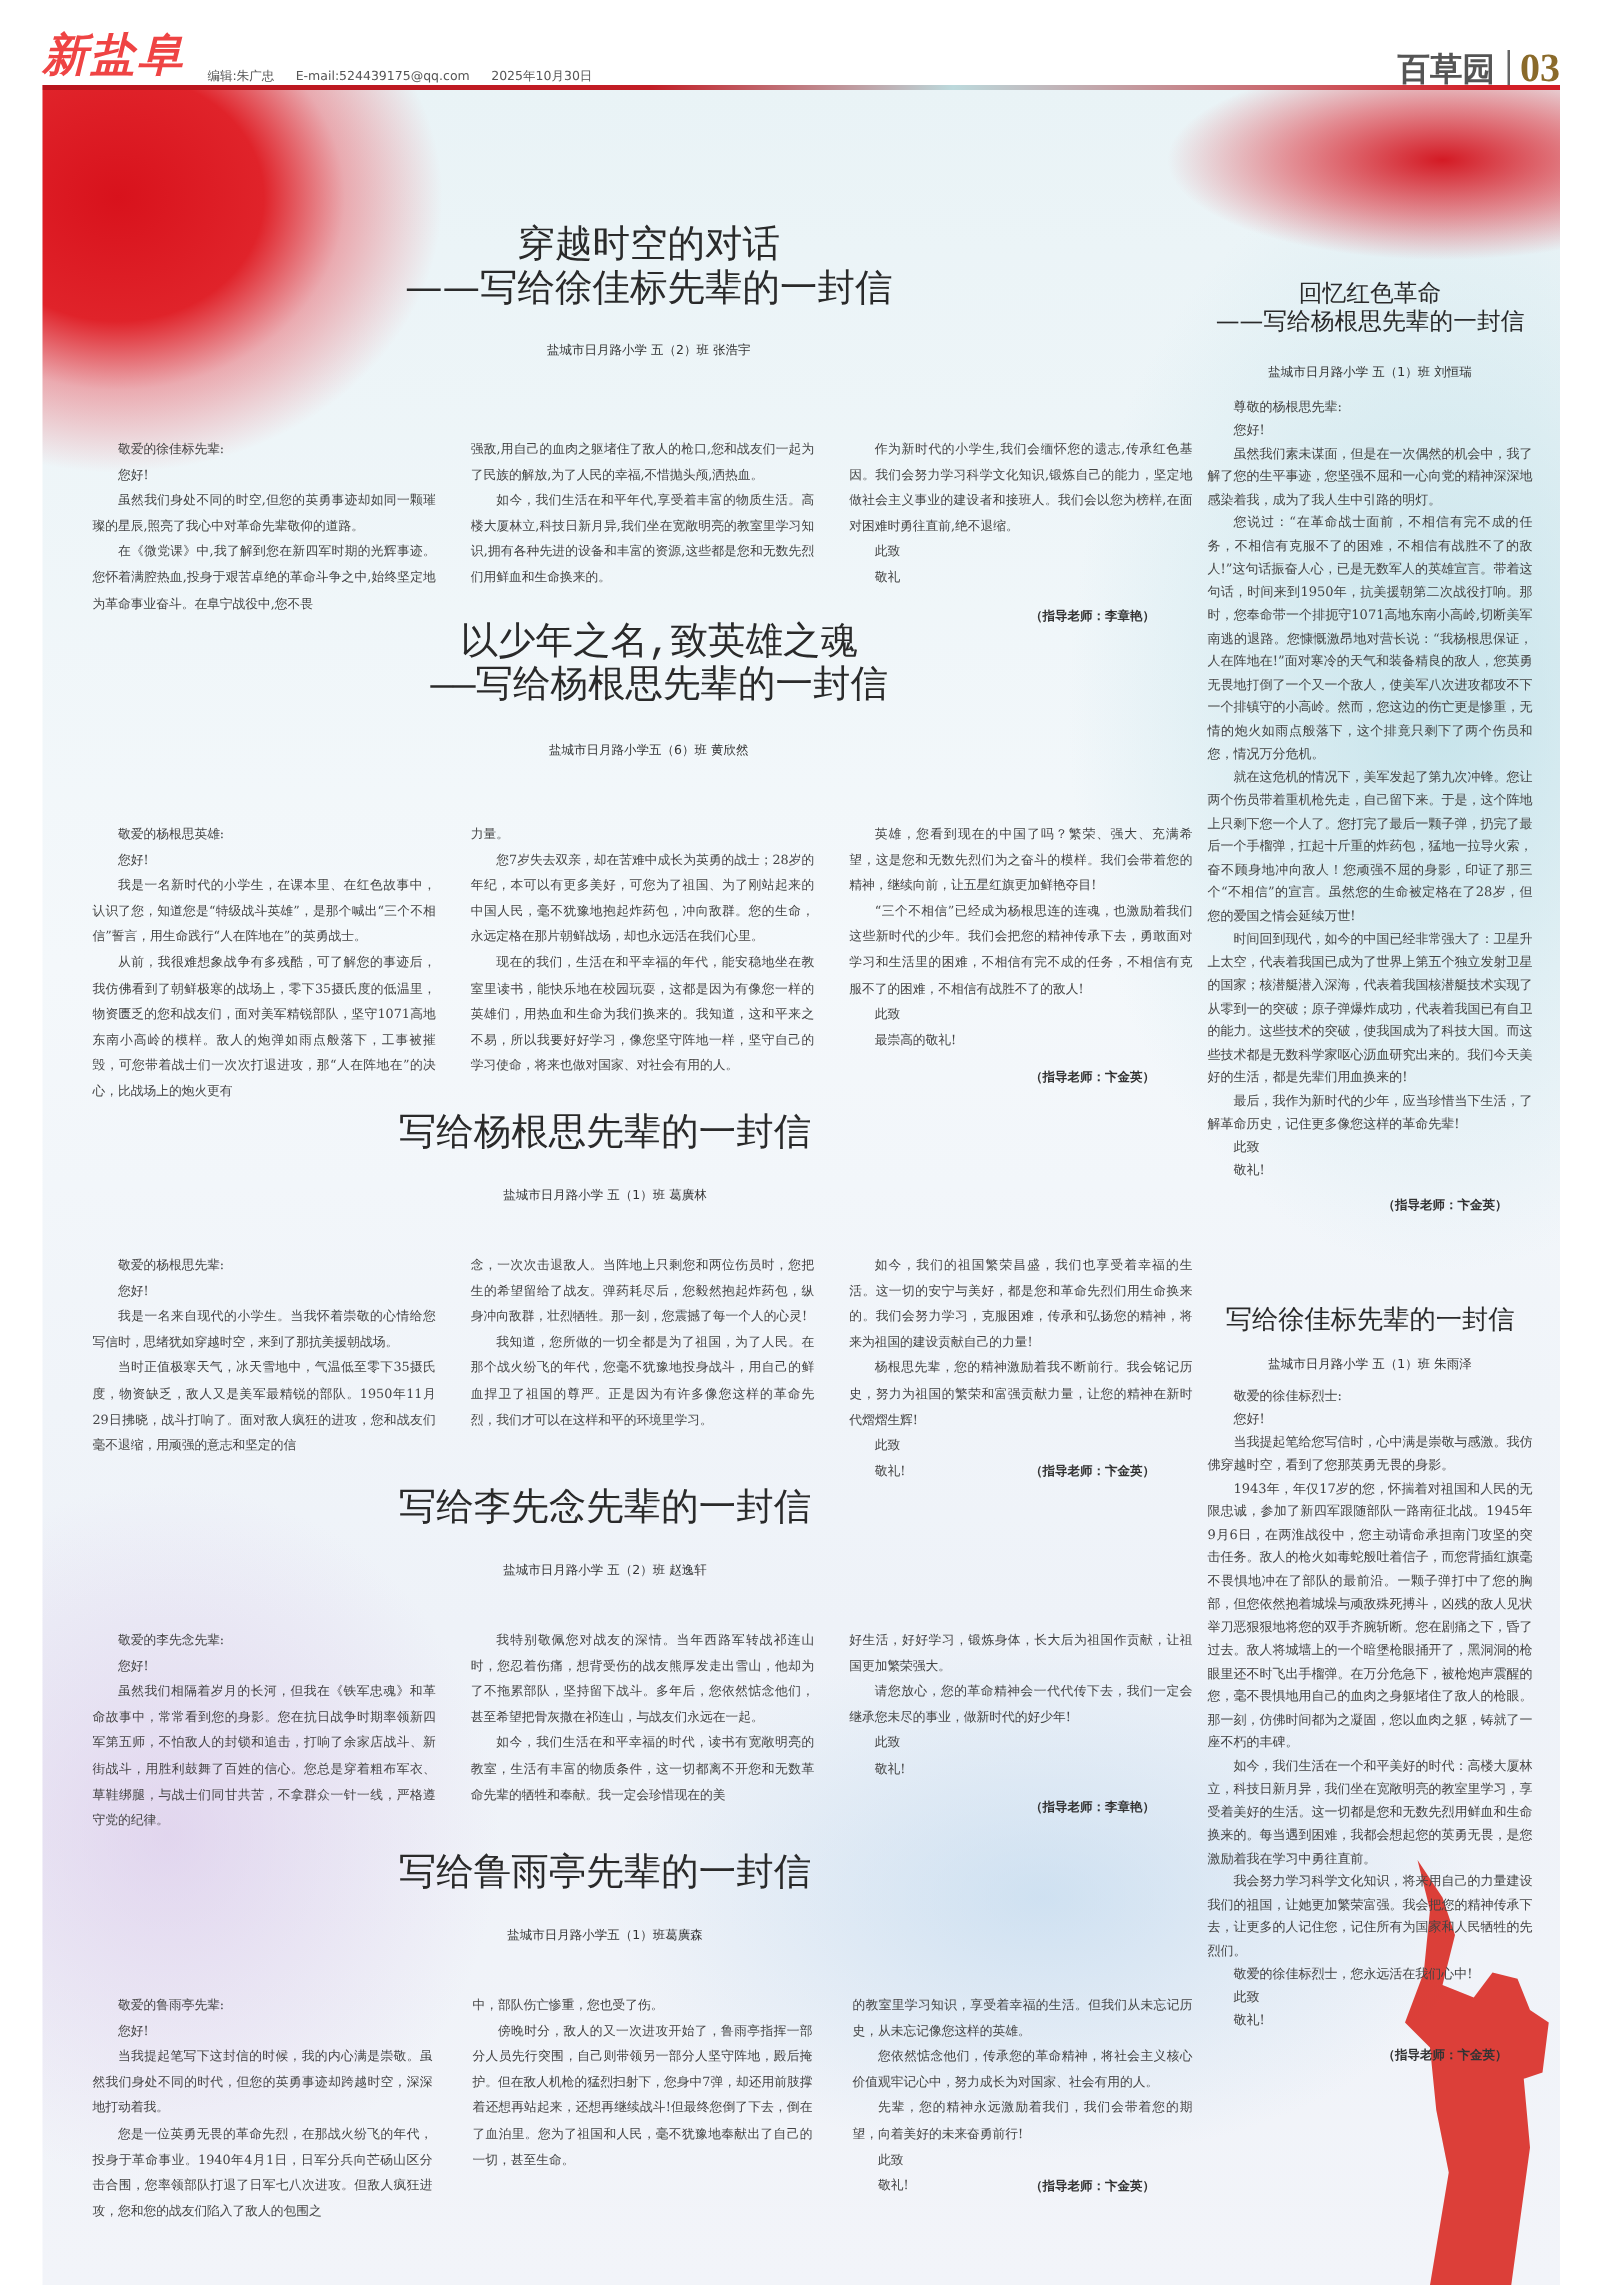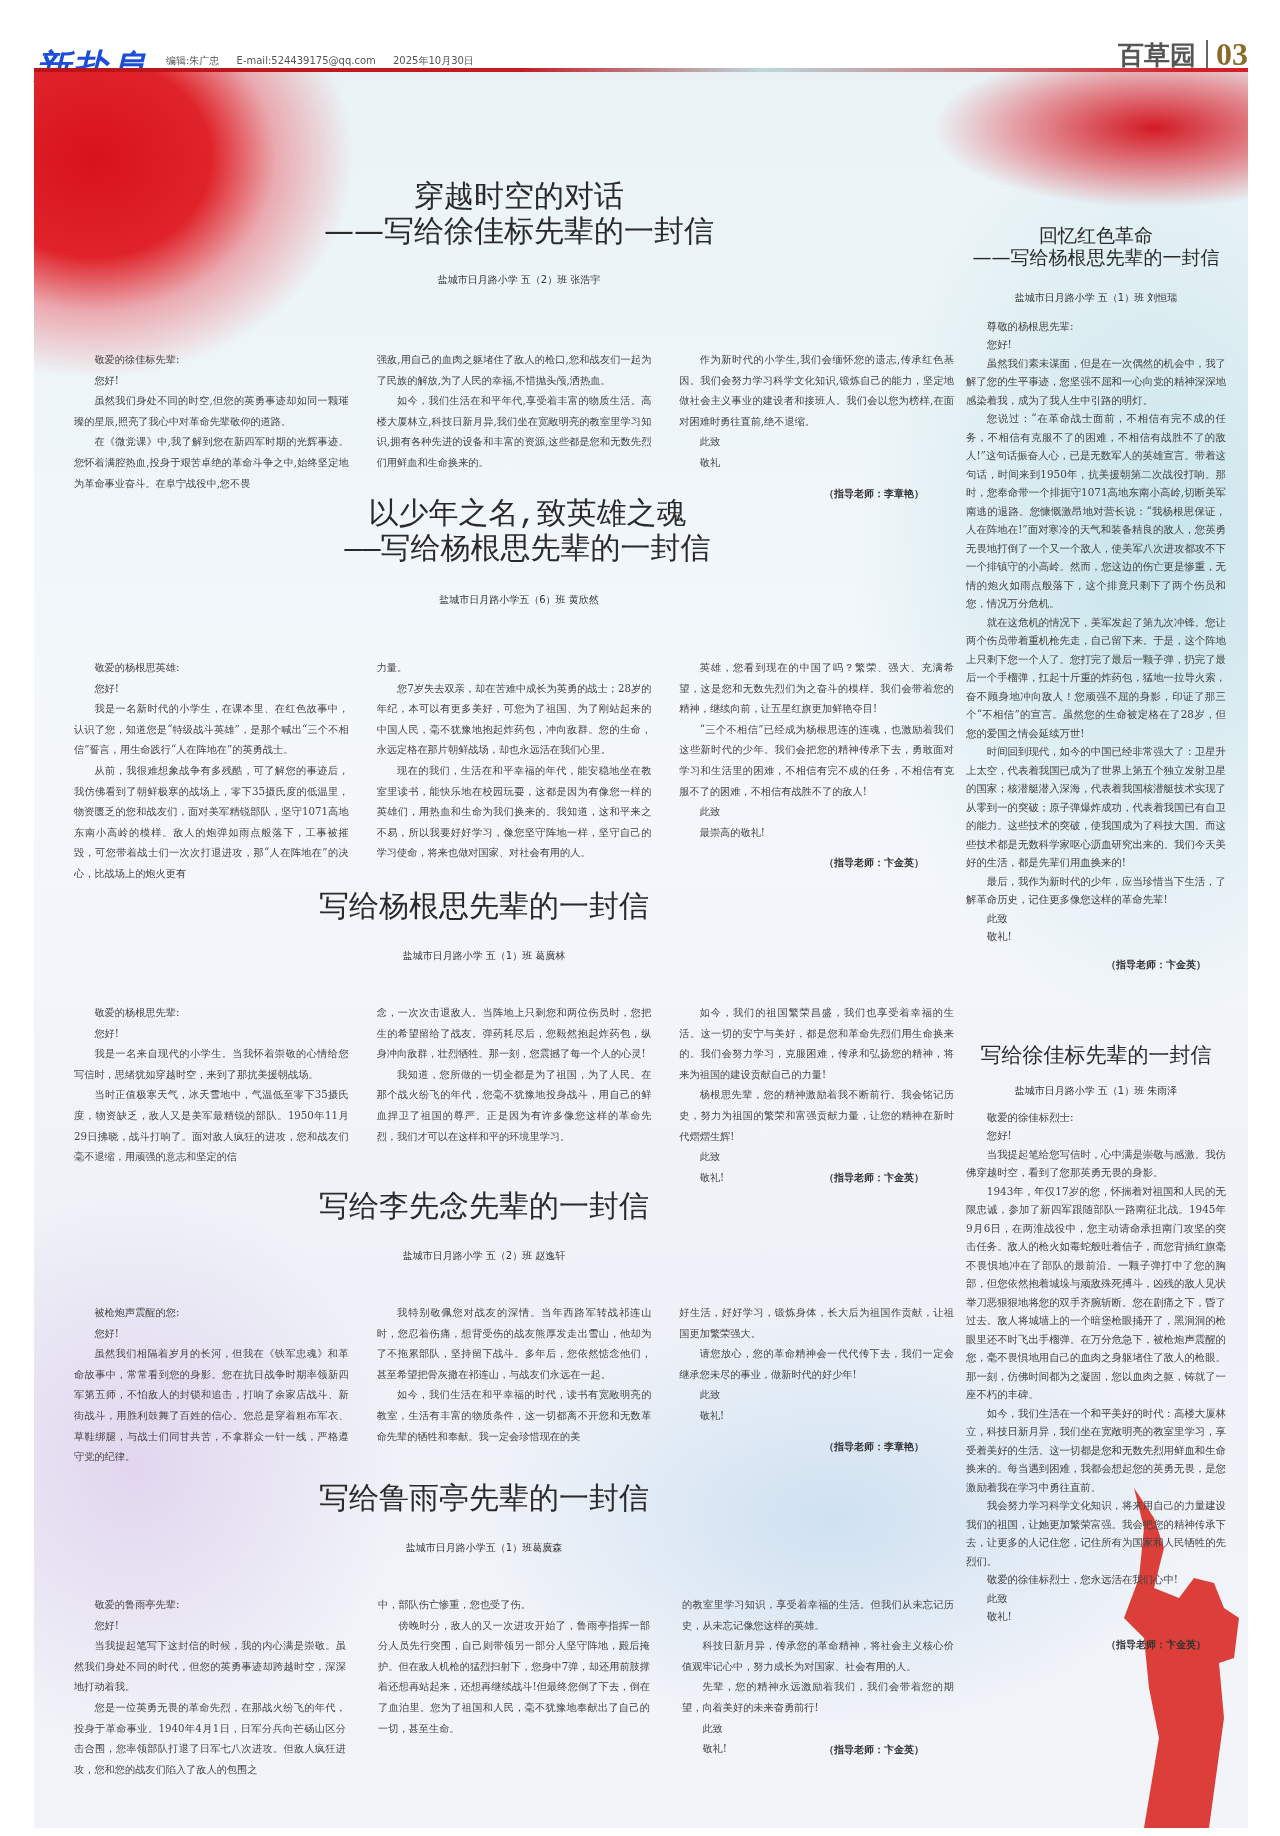--- a/index.html
+++ b/index.html
@@ -1,18 +1,18 @@
 <!DOCTYPE html>
 <html><head>
 <meta charset="utf-8">
 <style>
   html,body{margin:0;padding:0;}
   body{width:1280px;height:1836px;position:relative;overflow:hidden;background:#fff;font-family:"DejaVu Serif","Liberation Serif",serif;color:#3a3a3a;}
   .masthead{position:absolute;left:34px;top:22px;width:1214px;height:44px;}
-  .logo{position:absolute;left:0;top:0;font-family:"DejaVu Serif",serif;font-size:36px;font-weight:bold;font-style:italic;color:#1d4ed8;letter-spacing:2px;line-height:44px;margin-top:23px;}
+  .logo{position:absolute;left:0;top:0;font-family:"DejaVu Serif",serif;font-size:36px;font-weight:bold;font-style:italic;color:#ef4444;letter-spacing:2px;line-height:44px;}
   .meta{position:absolute;left:132px;top:32px;font-family:"DejaVu Sans",sans-serif;font-size:10px;color:#555;white-space:nowrap;}
   .meta span{margin-right:14px;text-align:center;}
   .section{position:absolute;right:52px;top:16px;font-family:"DejaVu Serif",serif;font-size:26px;font-weight:bold;color:#555;}
   .pagesep{position:absolute;right:40px;top:18px;width:2px;height:34px;background:#666;}
   .pageno{position:absolute;right:0;top:14px;font-family:"Liberation Serif",serif;font-size:32px;font-weight:bold;color:#8a6a2a;}
   .canvas{position:absolute;left:34px;top:68px;width:1214px;height:1760px;overflow:hidden;
     background:
       radial-gradient(ellipse 260px 220px at 60px 90px,#d8121c 0%,#e0232a 45%,rgba(232,60,70,0.4) 70%,rgba(255,255,255,0) 100%),
       radial-gradient(ellipse 220px 80px at 1120px 60px,#d41a24 0%,rgba(220,40,50,0.5) 55%,rgba(255,255,255,0) 100%),
       radial-gradient(ellipse 380px 400px at 100px 1400px,rgba(214,190,230,0.55),rgba(255,255,255,0) 70%),
@@ -130,21 +130,21 @@
       <div class="teacher" style="margin-top:-20px">（指导老师：卞金英）</div>
     </div>
   </div>
 
   <div class="art" style="left:0;top:1120px;width:900px;">
     <h2 class="title" style="font-size:30px;">写给李先念先辈的一封信</h2>
     <div class="byline" style="margin-top:26px;">盐城市日月路小学 五（2）班 赵逸轩</div>
   </div>
   <div class="cols" style="left:40px;top:1235px;width:880px;gap:28px;">
     <div class="col" style="width:275px">
-      <p>被枪炮声震醒的您:</p>
+      <p>敬爱的李先念先辈:</p>
       <p>您好!</p>
       <p>虽然我们相隔着岁月的长河，但我在《铁军忠魂》和革命故事中，常常看到您的身影。您在抗日战争时期率领新四军第五师，不怕敌人的封锁和追击，打响了余家店战斗、新街战斗，用胜利鼓舞了百姓的信心。您总是穿着粗布军衣、草鞋绑腿，与战士们同甘共苦，不拿群众一针一线，严格遵守党的纪律。</p>
     </div>
     <div class="col" style="width:275px">
       <p>我特别敬佩您对战友的深情。当年西路军转战祁连山时，您忍着伤痛，想背受伤的战友熊厚发走出雪山，他却为了不拖累部队，坚持留下战斗。多年后，您依然惦念他们，甚至希望把骨灰撒在祁连山，与战友们永远在一起。</p>
       <p>如今，我们生活在和平幸福的时代，读书有宽敞明亮的教室，生活有丰富的物质条件，这一切都离不开您和无数革命先辈的牺牲和奉献。我一定会珍惜现在的美</p>
     </div>
     <div class="col" style="width:275px">
       <p class="noind">好生活，好好学习，锻炼身体，长大后为祖国作贡献，让祖国更加繁荣强大。</p>
       <p>请您放心，您的革命精神会一代代传下去，我们一定会继承您未尽的事业，做新时代的好少年!</p>
@@ -164,21 +164,21 @@
       <p>您好!</p>
       <p>当我提起笔写下这封信的时候，我的内心满是崇敬。虽然我们身处不同的时代，但您的英勇事迹却跨越时空，深深地打动着我。</p>
       <p>您是一位英勇无畏的革命先烈，在那战火纷飞的年代，投身于革命事业。1940年4月1日，日军分兵向芒砀山区分击合围，您率领部队打退了日军七八次进攻。但敌人疯狂进攻，您和您的战友们陷入了敌人的包围之</p>
     </div>
     <div class="col" style="width:275px">
       <p class="noind">中，部队伤亡惨重，您也受了伤。</p>
       <p>傍晚时分，敌人的又一次进攻开始了，鲁雨亭指挥一部分人员先行突围，自己则带领另一部分人坚守阵地，殿后掩护。但在敌人机枪的猛烈扫射下，您身中7弹，却还用前肢撑着还想再站起来，还想再继续战斗!但最终您倒了下去，倒在了血泊里。您为了祖国和人民，毫不犹豫地奉献出了自己的一切，甚至生命。</p>
     </div>
     <div class="col" style="width:275px">
       <p class="noind">的教室里学习知识，享受着幸福的生活。但我们从未忘记历史，从未忘记像您这样的英雄。</p>
-      <p>科技日新月异，传承您的革命精神，将社会主义核心价值观牢记心中，努力成长为对国家、社会有用的人。</p>
+      <p>您依然惦念他们，传承您的革命精神，将社会主义核心价值观牢记心中，努力成长为对国家、社会有用的人。</p>
       <p>先辈，您的精神永远激励着我们，我们会带着您的期望，向着美好的未来奋勇前行!</p>
       <p>此致</p>
       <p>敬礼!</p>
       <div class="teacher" style="margin-top:-20px">（指导老师：卞金英）</div>
     </div>
   </div>
 
   <div class="art side" style="left:932px;top:156px;width:260px;">
     <h2 class="title" style="font-size:19px;">
       <div>回忆红色革命</div>

